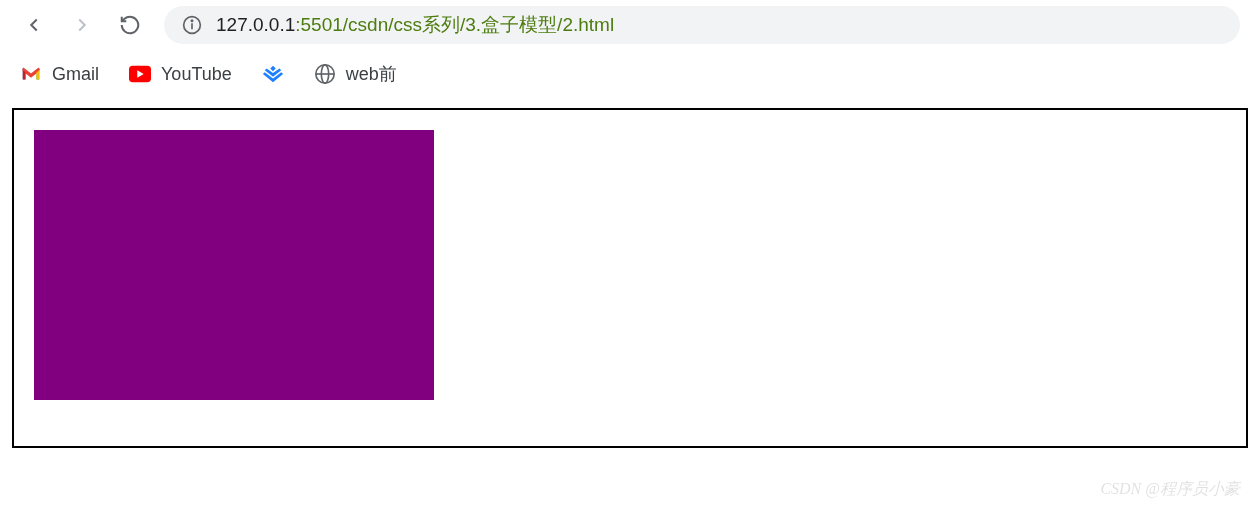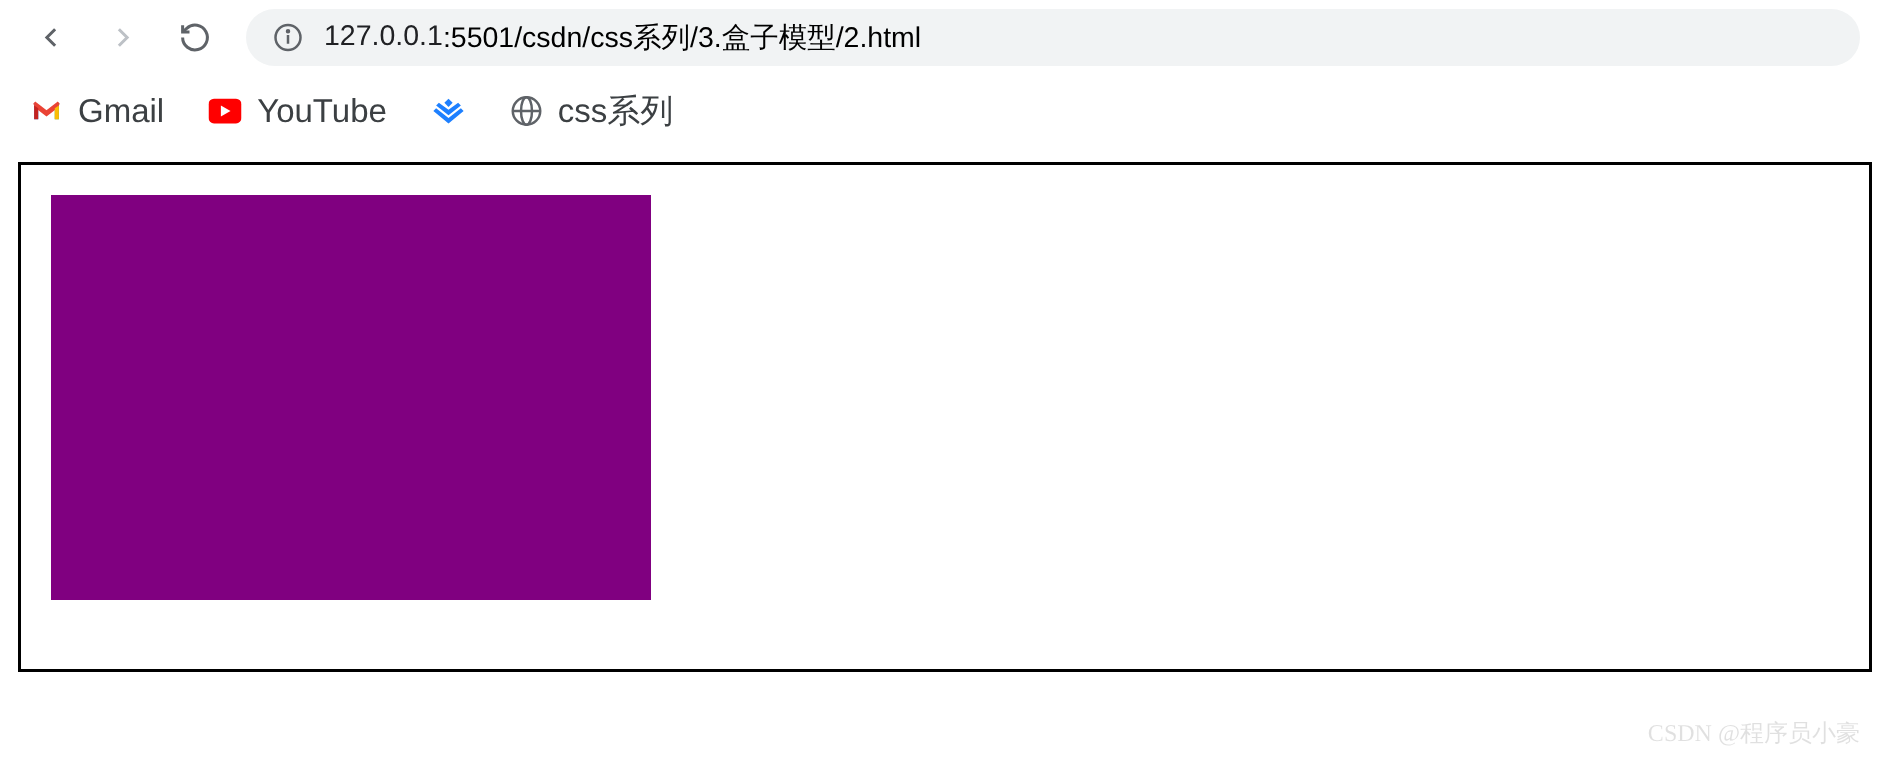--- a/index.html
+++ b/index.html
@@ -60,35 +60,35 @@
     .url-text {
       font-size: 19px;
       color: #202124;
       display: flex;
       align-items: center;
     }
     .url-host {
       color: #202124;
     }
     .url-port-path {
-      color: #000000;
+      color: #4d7c0f;
     }
     .bookmarks-bar {
       display: flex;
       align-items: center;
       height: 48px;
       padding: 0 20px;
       gap: 30px;
     }
     .bookmark-item {
       display: flex;
       align-items: center;
       gap: 10px;
       cursor: pointer;
-      font-size: 22px;
+      font-size: 18px;
       color: #3c4043;
       white-space: nowrap;
     }
     .bookmark-icon {
       width: 22px;
       height: 22px;
       display: flex;
       align-items: center;
       justify-content: center;
       flex-shrink: 0;
@@ -106,20 +106,21 @@
       width: 400px;
       height: 270px;
       background: #800080;
     }
     .watermark {
       position: absolute;
       right: 20px;
       bottom: 8px;
       font-size: 16px;
       color: rgba(0,0,0,0.12);
+      font-style: italic;
       font-family: serif;
     }
   </style>
 </head>
 <body>
 
 <div class="browser-toolbar">
   <div class="nav-buttons">
     <div class="nav-btn">
       <svg width="22" height="22" viewBox="0 0 24 24" fill="none" stroke="currentColor" stroke-width="2.2">
@@ -191,21 +192,21 @@
 
 
   <div class="bookmark-item">
     <span class="bookmark-icon">
       <svg width="22" height="22" viewBox="0 0 24 24" fill="none" stroke="#5f6368" stroke-width="1.8">
         <circle cx="12" cy="12" r="10"></circle>
         <ellipse cx="12" cy="12" rx="4" ry="10"></ellipse>
         <line x1="2" y1="12" x2="22" y2="12"></line>
       </svg>
     </span>
-    <span>css系列</span>
+    <span>web前</span>
   </div>
 </div>
 
 <div class="page-content">
   <div class="outer-box">
     <div class="inner-box"></div>
   </div>
 </div>
 
 <div class="watermark">CSDN @程序员小豪</div>

